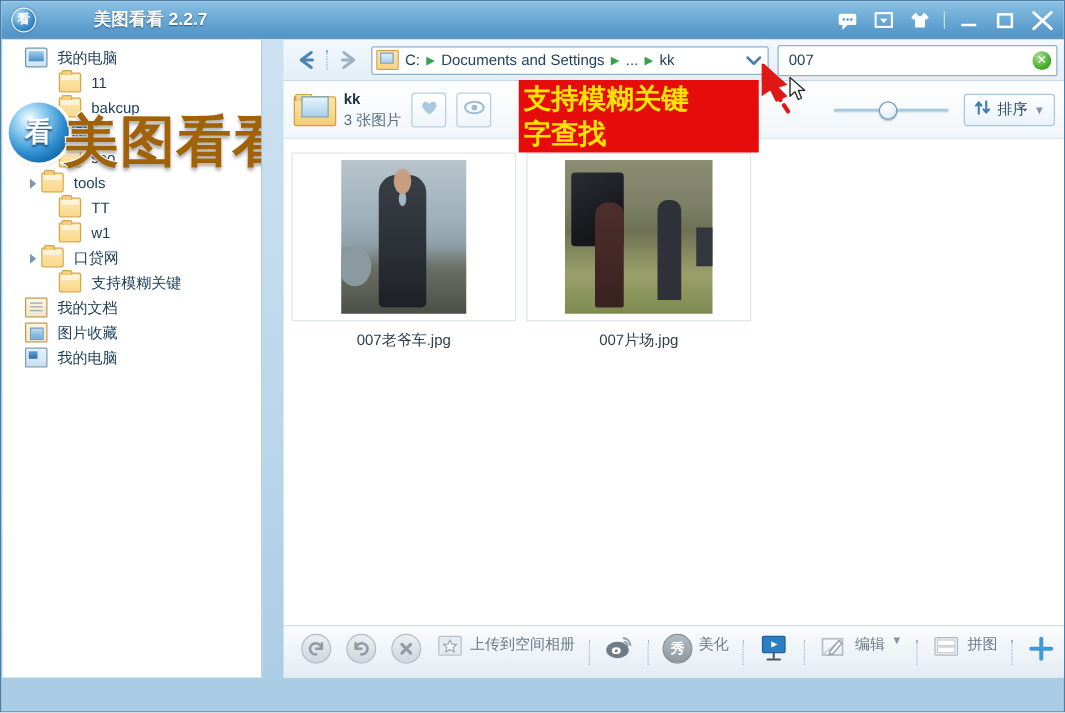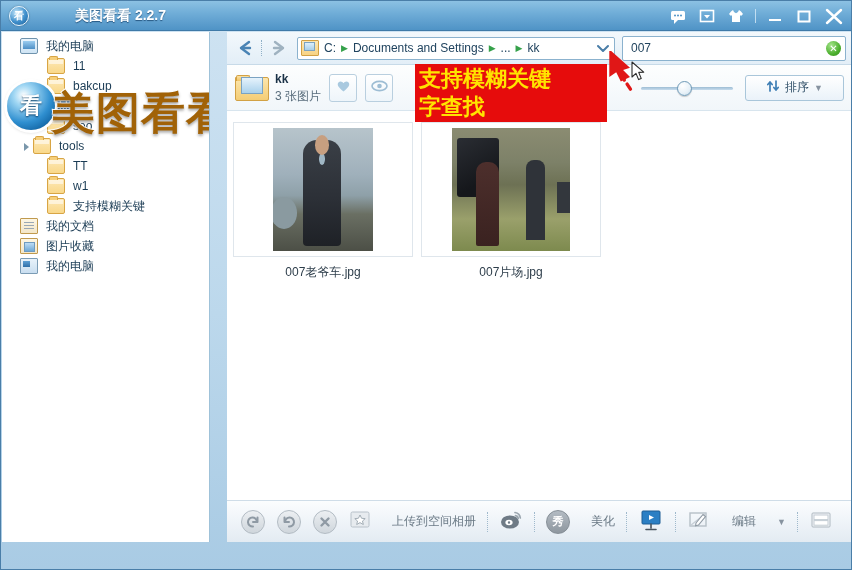--- a/index.html
+++ b/index.html
@@ -427,21 +427,21 @@
     border: 1px solid #6f9ab7;
     box-shadow: 0 1px 1px rgba(0,0,0,.2);
   }
   .sortbtn {
     height: 26px;
     min-width: 72px;
     border: 1px solid #a9c6da;
     border-radius: 3px;
     background: linear-gradient(180deg,#ffffff 0%, #eaf2f9 100%);
     display: flex; align-items: center; gap: 5px;
-    padding: 0 20px;
+    padding: 0 7px;
     font-size: 12px;
     color: #2a4a63;
     cursor: pointer;
     box-sizing: border-box;
   }
 
   
   #annot {
     position: absolute;
     left: 414px; top: 63px;
@@ -587,22 +587,21 @@
     border-top: 1px solid #cfdde8;
     display: flex;
     align-items: center;
     padding: 0 8px;
     box-sizing: border-box;
     gap: 0px;
   }
   .bbtn {
     height: 30px;
     display: flex;
-    align-items: center;
-    gap: 21px;
+    gap: 5px;
     padding: 0 6px;
     font-size: 12px;
     color: #6b7a86;
     cursor: pointer;
     border-radius: 3px;
     white-space: nowrap;
   }
   .vsep {
     width: 1px; height: 20px;
     border-left: 1px dotted #9fb9cc;
@@ -725,20 +724,25 @@
           </li>
           <li class="node indent-2">
             <span class="exp"></span>
             <span class="ficon folder"></span>
             <span class="lbl">TT</span>
           </li>
           <li class="node indent-2">
             <span class="exp"></span>
             <span class="ficon folder"></span>
             <span class="lbl">w1</span>
+          </li>
+          <li class="node indent-1">
+            <span class="exp has"></span>
+            <span class="ficon folder"></span>
+            <span class="lbl">口贷网</span>
           </li>
           <li class="node indent-2">
             <span class="exp"></span>
             <span class="ficon folder"></span>
             <span class="lbl">支持模糊关键</span>
           </li>
           <li class="node indent-0">
             <span class="exp"></span>
             <span class="ficon doc"></span>
             <span class="lbl">我的文档</span>

